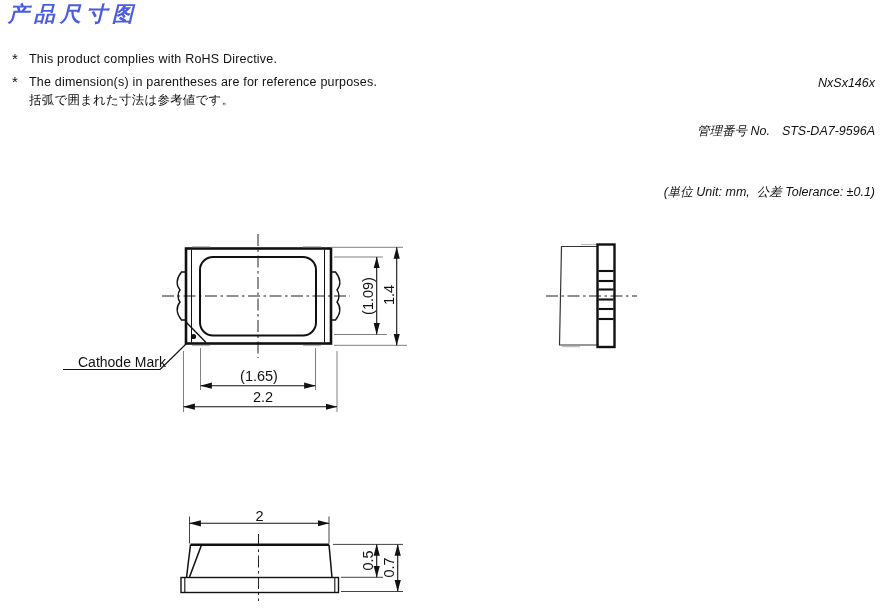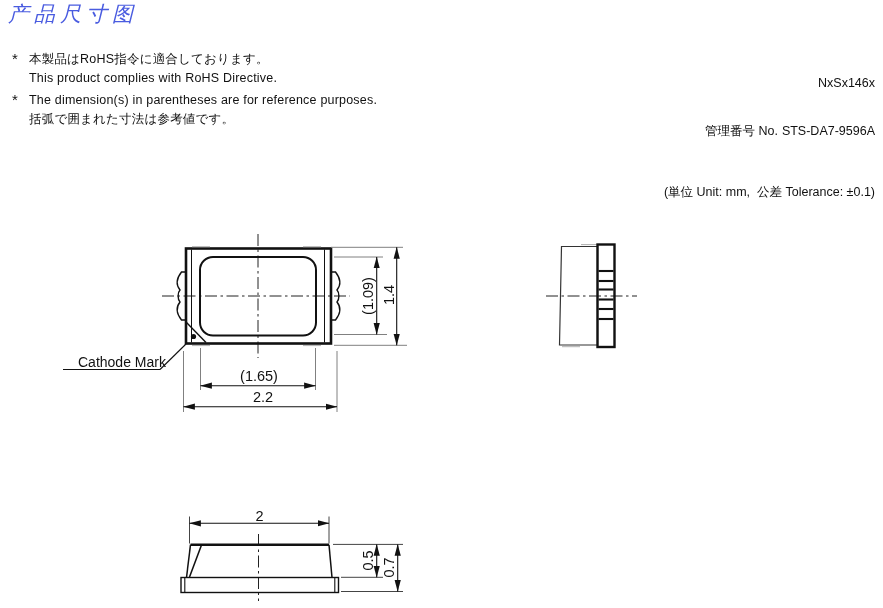--- a/index.html
+++ b/index.html
@@ -3,27 +3,27 @@
 <meta charset="utf-8">
 <style>
   html,body { margin:0; padding:0; background:#fff; }
   .page {
     position:relative; width:883px; height:608px; background:#ffffff;
     font-family:"Liberation Sans", sans-serif; color:#111; overflow:hidden;
   }
   .title {
     position:absolute; left:8px; top:0px;
     font-family:"DejaVu Serif", serif; font-style:italic;
-    font-size:21px; letter-spacing:5px; color:#4a5ce0; font-weight:normal;
+    font-size:21px; letter-spacing:5px; color:#4a5ce0; font-weight:bold;
   }
   .doc-header {
     position:absolute; top:43px; right:8px; text-align:right;
-    font-size:12.5px; line-height:16px; white-space:pre;
+    font-size:12.5px; line-height:16px; white-space:pre;font-style:italic;
   }
-  .doc-header .control-line .num { margin-left:4px;text-align:center; }
+  .doc-header .control-line .num { margin-left:12px;text-align:center; }
   .doc-header .unit-line { margin-top:13px;text-align:right; }
   .notes { position:absolute; left:12px; top:50px; font-size:12.5px; }
   .note { display:flex; margin-bottom:4px; }
   .note .mark { width:17px; font-size:15px; line-height:17px; }
   .note .lines div { line-height:18.5px; letter-spacing:0.2px; }
   svg.drawing { position:absolute; left:0; top:0; }
   svg text {
     font-family:"Liberation Sans", sans-serif; font-size:14.5px; fill:#111;
   }
   text.cathode-label { font-size:14px; }
@@ -38,21 +38,20 @@
   <div class="doc-header">
     <div>NxSx146x</div>
     <div class="control-line"><span>管理番号 No.</span><span class="num">STS-DA7-9596A</span></div>
     <div class="unit-line">(単位 Unit: mm,  公差 Tolerance: ±0.1)</div>
   </div>
 
   <div class="notes">
     <div class="note">
       <span class="mark">*</span>
       <span class="lines">
-        <div>本製品はRoHS指令に適合しております。</div>
         <div>This product complies with RoHS Directive.</div>
       </span>
     </div>
     <div class="note">
       <span class="mark">*</span>
       <span class="lines">
         <div>The dimension(s) in parentheses are for reference purposes.</div>
         <div>括弧で囲まれた寸法は参考値です。</div>
       </span>
     </div>

